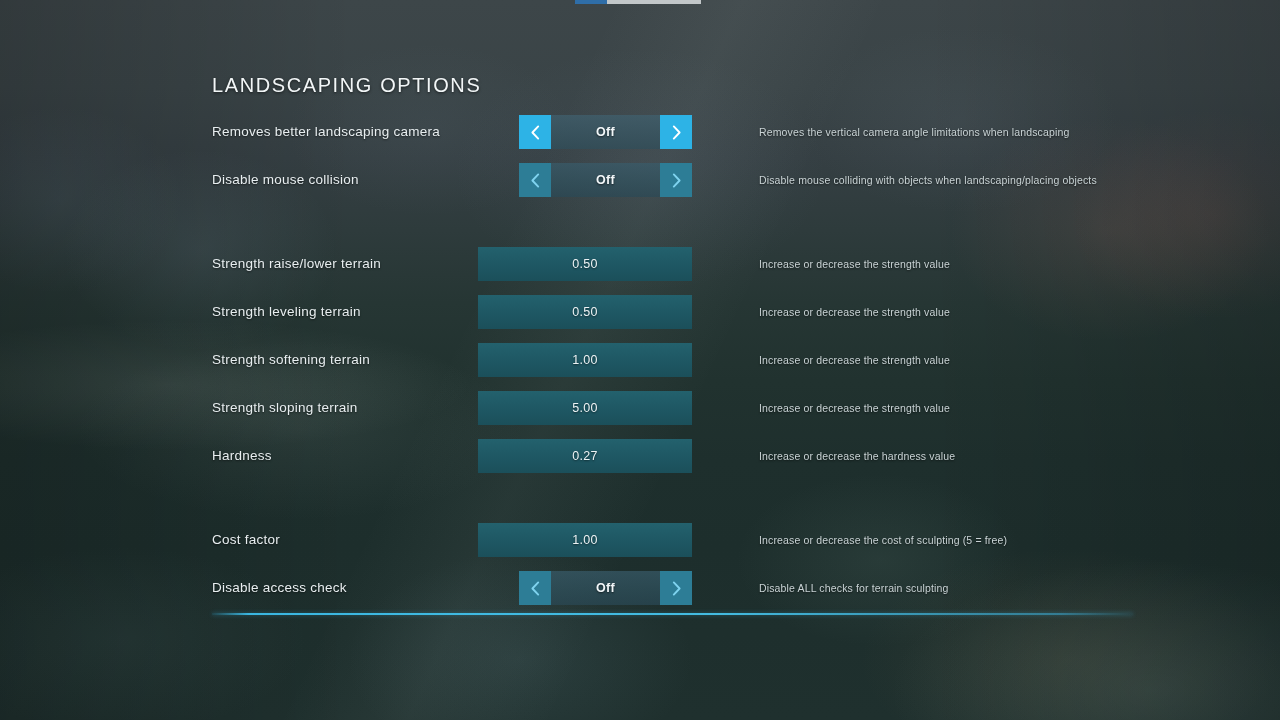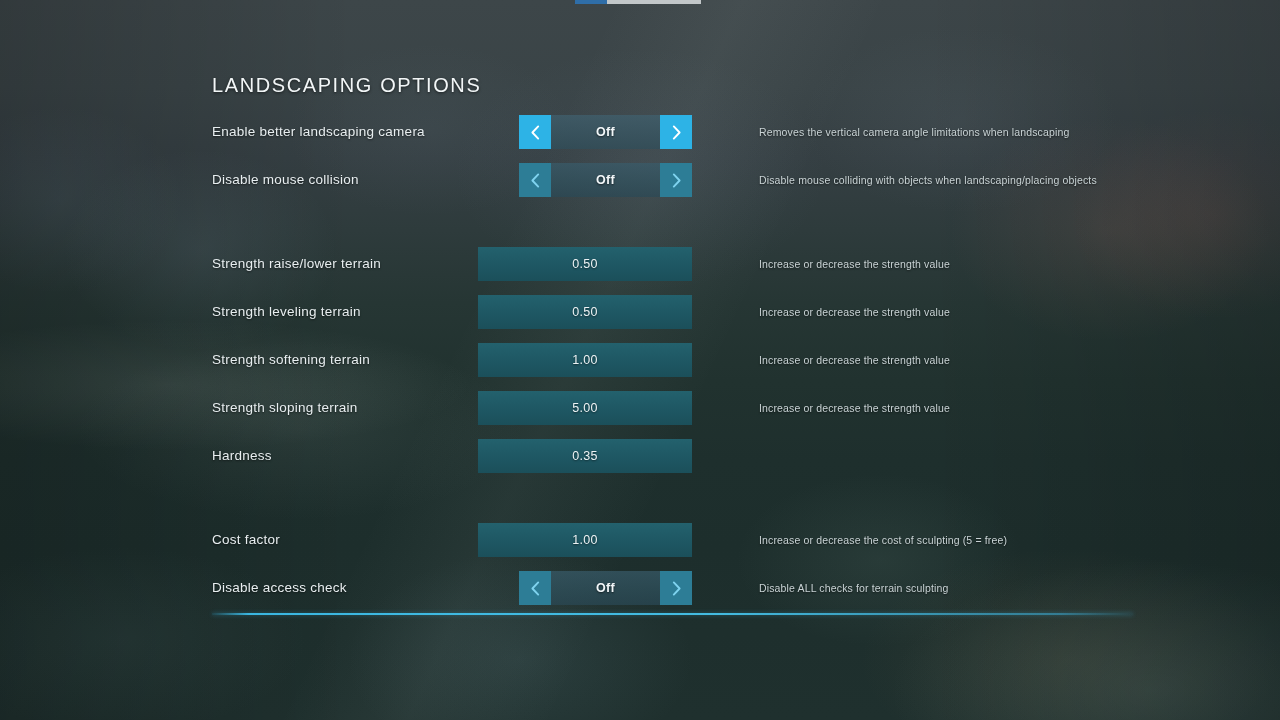--- a/index.html
+++ b/index.html
@@ -160,21 +160,21 @@
 
 <div id="top-strip">
   <div class="seg-active"></div>
   <div class="seg-bar"></div>
 </div>
 
 <div id="panel">
   <div id="page-title">LANDSCAPING OPTIONS</div>
   <div id="rows-host">
       <div class="row" style="top: 115px;">
-        <div class="label">Enable better landscaping camera</div>
+        <div class="label">Removes better landscaping camera</div>
         <div class="control">
           <div class="toggle bright">
             <div class="arrow">
               <svg class="chev" width="11" height="15" viewBox="0 0 11 15" fill="none" xmlns="http://www.w3.org/2000/svg">
                 <path d="M8.2 1.4 L2.4 7.5 L8.2 13.6" stroke="currentColor" stroke-width="1.9" stroke-linecap="round" stroke-linejoin="round"></path>
               </svg>
             </div>
             <div class="mid">
               <span class="val">Off</span>
             </div>
@@ -241,23 +241,24 @@
           <div class="valuebar">
             <span class="val">5.00</span>
           </div>
         </div>
         <div class="desc">Increase or decrease the strength value</div>
       </div>
       <div class="row" style="top: 439px;">
         <div class="label">Hardness</div>
         <div class="control">
           <div class="valuebar">
-            <span class="val">0.35</span>
-          </div>
-        </div>
+            <span class="val">0.27</span>
+          </div>
+        </div>
+        <div class="desc">Increase or decrease the hardness value</div>
       </div>
       <div class="row" style="top: 523px;">
         <div class="label">Cost factor</div>
         <div class="control">
           <div class="valuebar">
             <span class="val">1.00</span>
           </div>
         </div>
         <div class="desc">Increase or decrease the cost of sculpting (5 = free)</div>
       </div>

